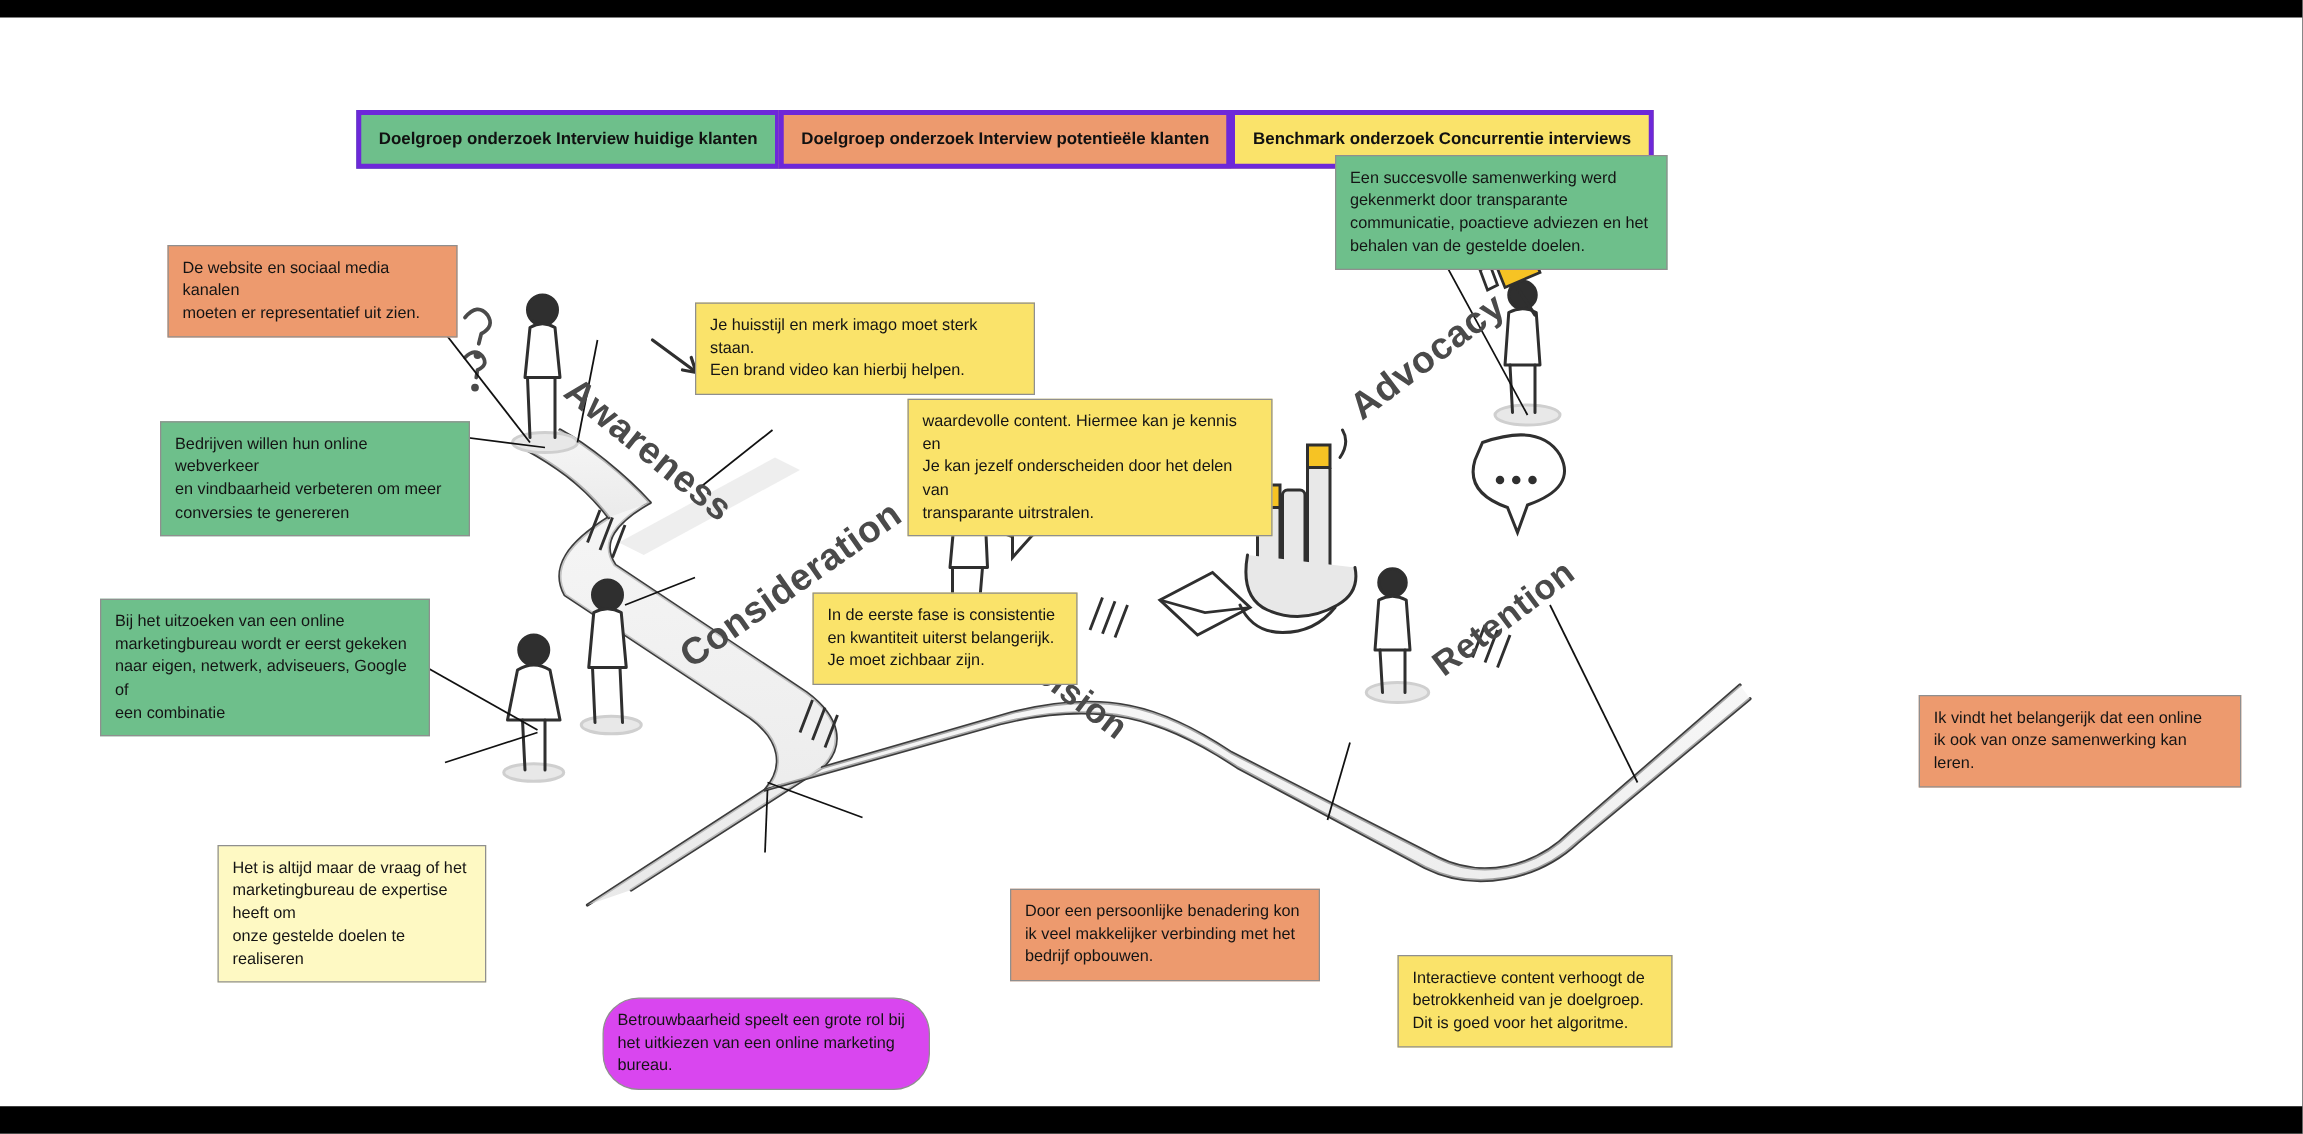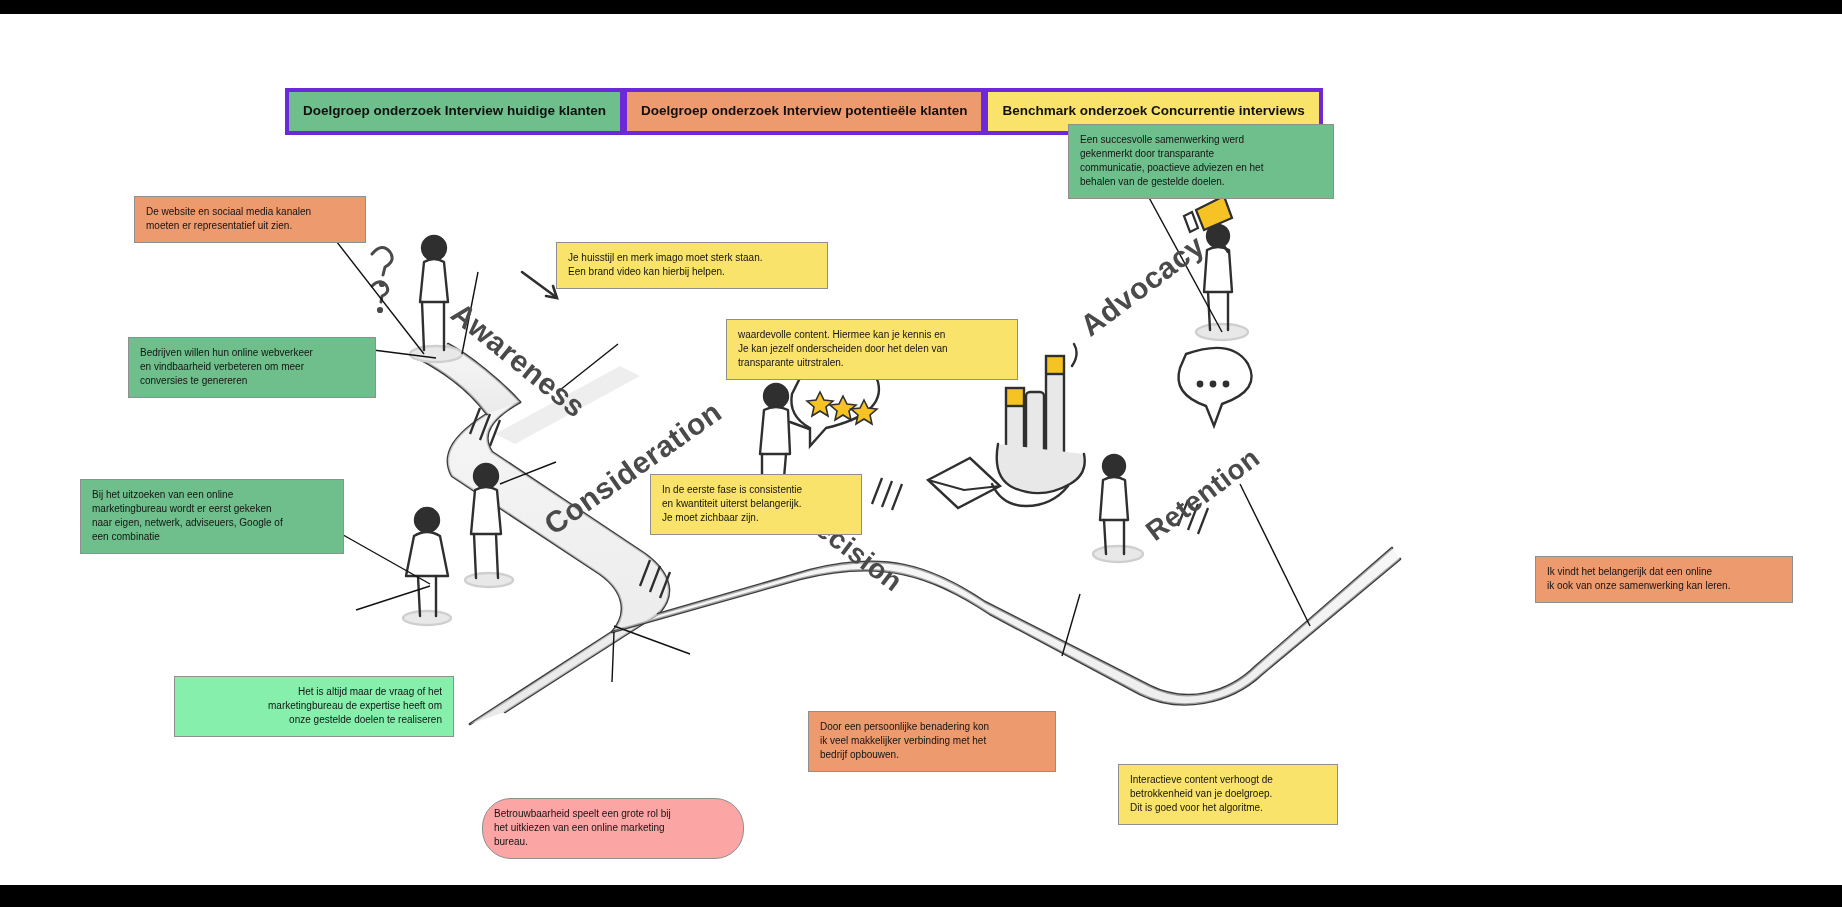--- a/index.html
+++ b/index.html
@@ -27,21 +27,21 @@
     line-height:1.42;
     color:#111;
     white-space:nowrap;
   }
 
   
   .callout {
     position:absolute;
     border:1px solid #8f8f8f;
     padding:8px 11px 9px 11px;
-    font-size:10px;
+    font-size:13px;
     line-height:1.40;
     color:#141414;
   }
   .callout span { display:block; }
 
   
   .leader { position:absolute; left:0; top:0; width:1842px; height:907px; pointer-events:none; }
 
   
   .stage-label {
@@ -289,33 +289,33 @@
       <span>naar eigen, netwerk, adviseuers, Google of</span>
       <span>een combinatie</span>
     </div>
 
     <div class="callout" style="left:650px; top:460px; width:212px; background:#fae36a;">
       <span>In de eerste fase is consistentie</span>
       <span>en kwantiteit uiterst belangerijk.</span>
       <span>Je moet zichbaar zijn.</span>
     </div>
 
-    <div class="callout" style="left:174px; top:662px; width:280px; background:#86efac;text-align:right;">
+    <div class="callout" style="left:174px; top:662px; width:215px; background:#fef9c3;">
       <span>Het is altijd maar de vraag of het</span>
       <span>marketingbureau de expertise heeft om</span>
       <span>onze gestelde doelen te realiseren</span>
     </div>
 
     <div class="callout" style="left:808px; top:697px; width:248px; background:#ed9a6e;">
       <span>Door een persoonlijke benadering kon</span>
       <span>ik veel makkelijker verbinding met het</span>
       <span>bedrijf opbouwen.</span>
     </div>
 
-    <div class="callout" style="left:482px; top:784px; width:262px; background:#fca5a5;border-radius:29px;">
+    <div class="callout" style="left:482px; top:784px; width:262px; background:#d946ef;border-radius:29px;">
       <span>Betrouwbaarheid speelt een grote rol bij</span>
       <span>het uitkiezen van een online marketing</span>
       <span>bureau.</span>
     </div>
 
     <div class="callout" style="left:1118px; top:750px; width:220px; background:#fae36a;">
       <span>Interactieve content verhoogt de</span>
       <span>betrokkenheid van je doelgroep.</span>
       <span>Dit is goed voor het algoritme.</span>
     </div>

